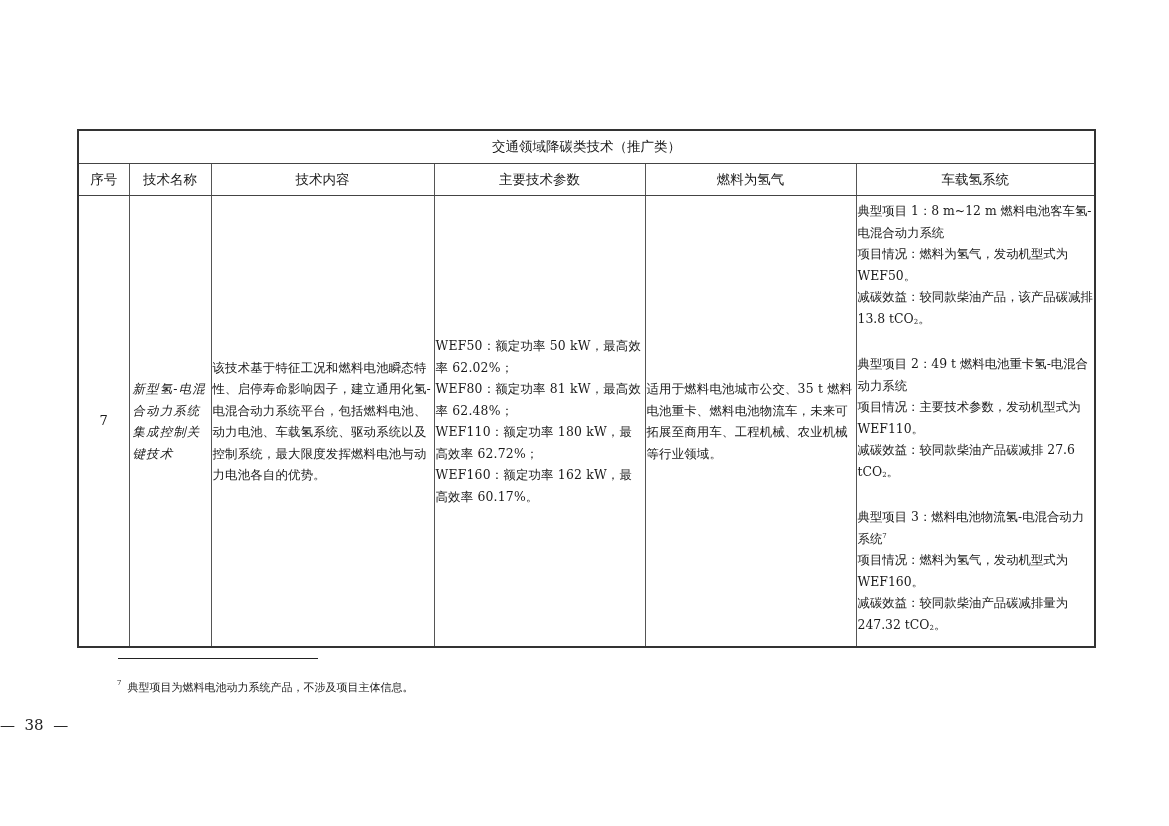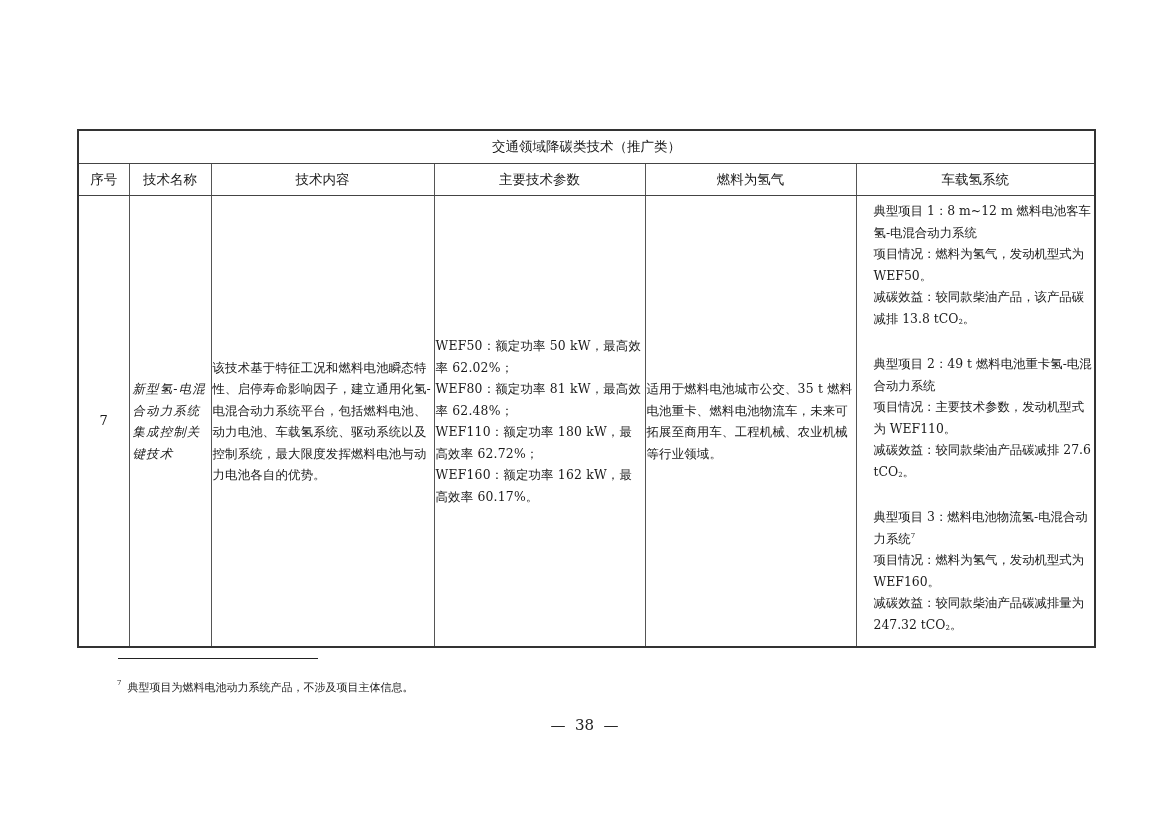--- a/index.html
+++ b/index.html
@@ -63,21 +63,20 @@
     }
     .body-row td.params, .body-row td.scope, .body-row td.content {
       letter-spacing: 0.2px;
     }
     .body-row td.projects {
       vertical-align: middle;
       padding-top: 4px;
     }
     .proj-block {
       margin-bottom: 21px;
-      padding-left: 16px;
     }
     .proj-block:last-child {
       margin-bottom: 8px;
     }
     .proj-line { display: block; }
     sup.fn-mark {
       font-size: 7px;
       vertical-align: super;
       line-height: 0;
     }
@@ -107,21 +106,20 @@
       font-size: 7px;
       position: relative;
       top: -6px;
       margin-right: 6px;
     }
     .page-number {
       position: absolute;
       left: 0;
       width: 1169px;
       top: 716px;
-      text-align: center;
       font-size: 15px;
       color: #222;
       white-space: pre;
     }
   </style>
 </head>
 <body>
 
 <table class="page-table">
   <colgroup>

